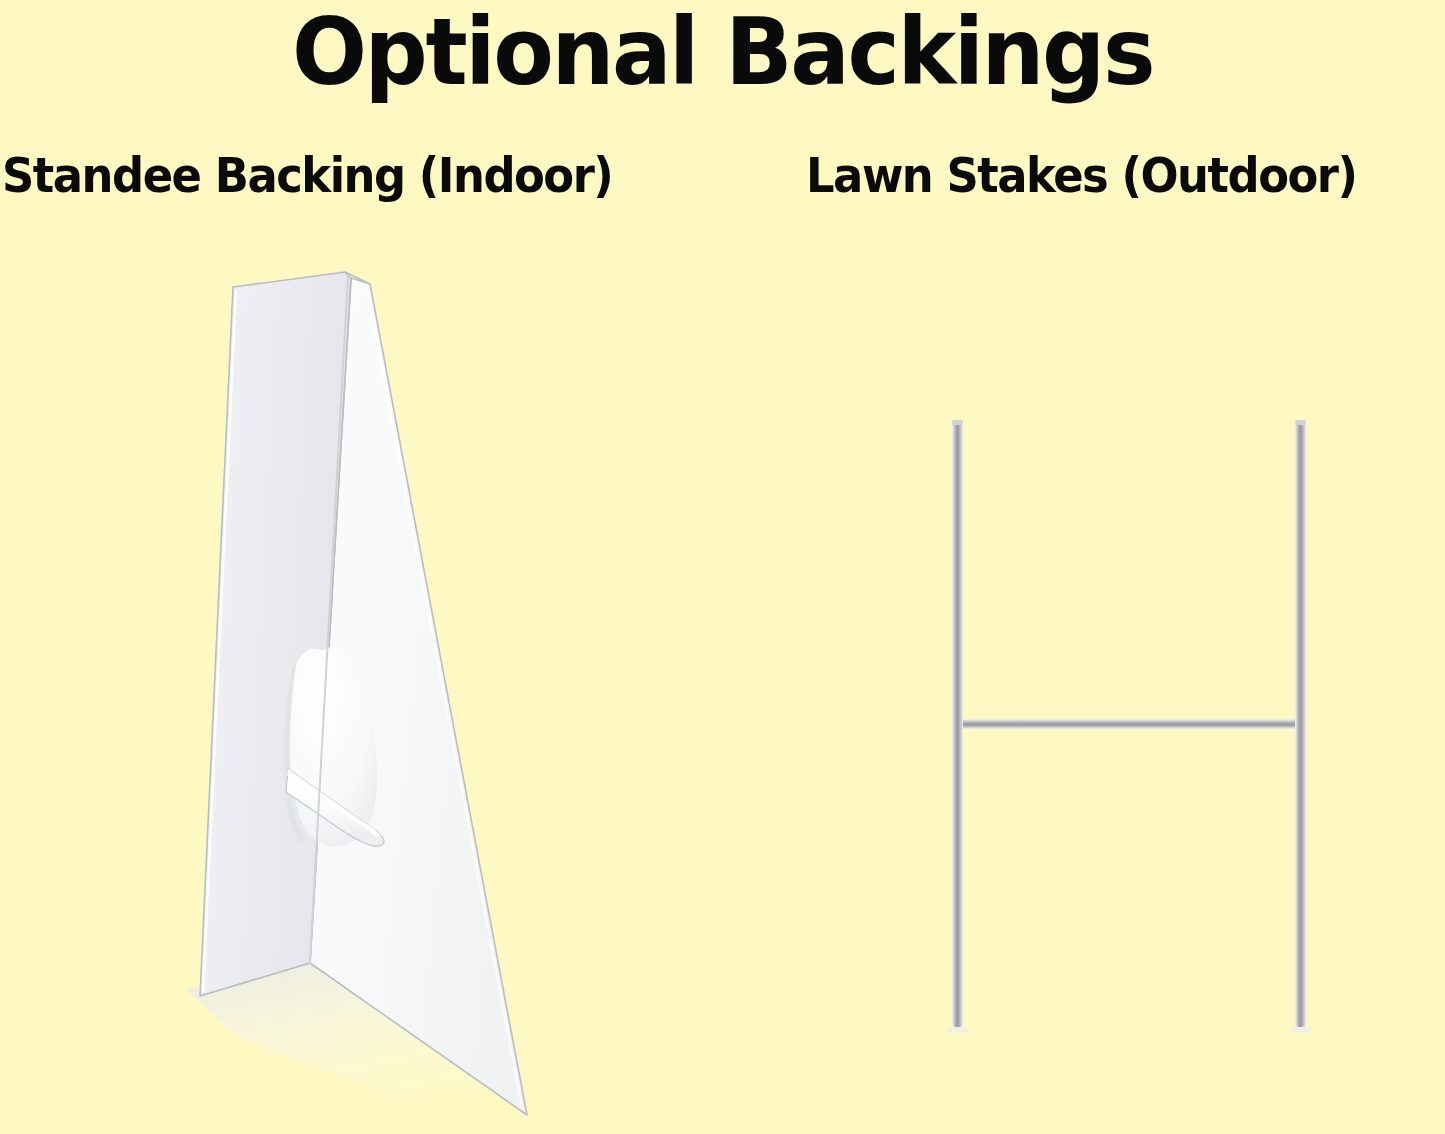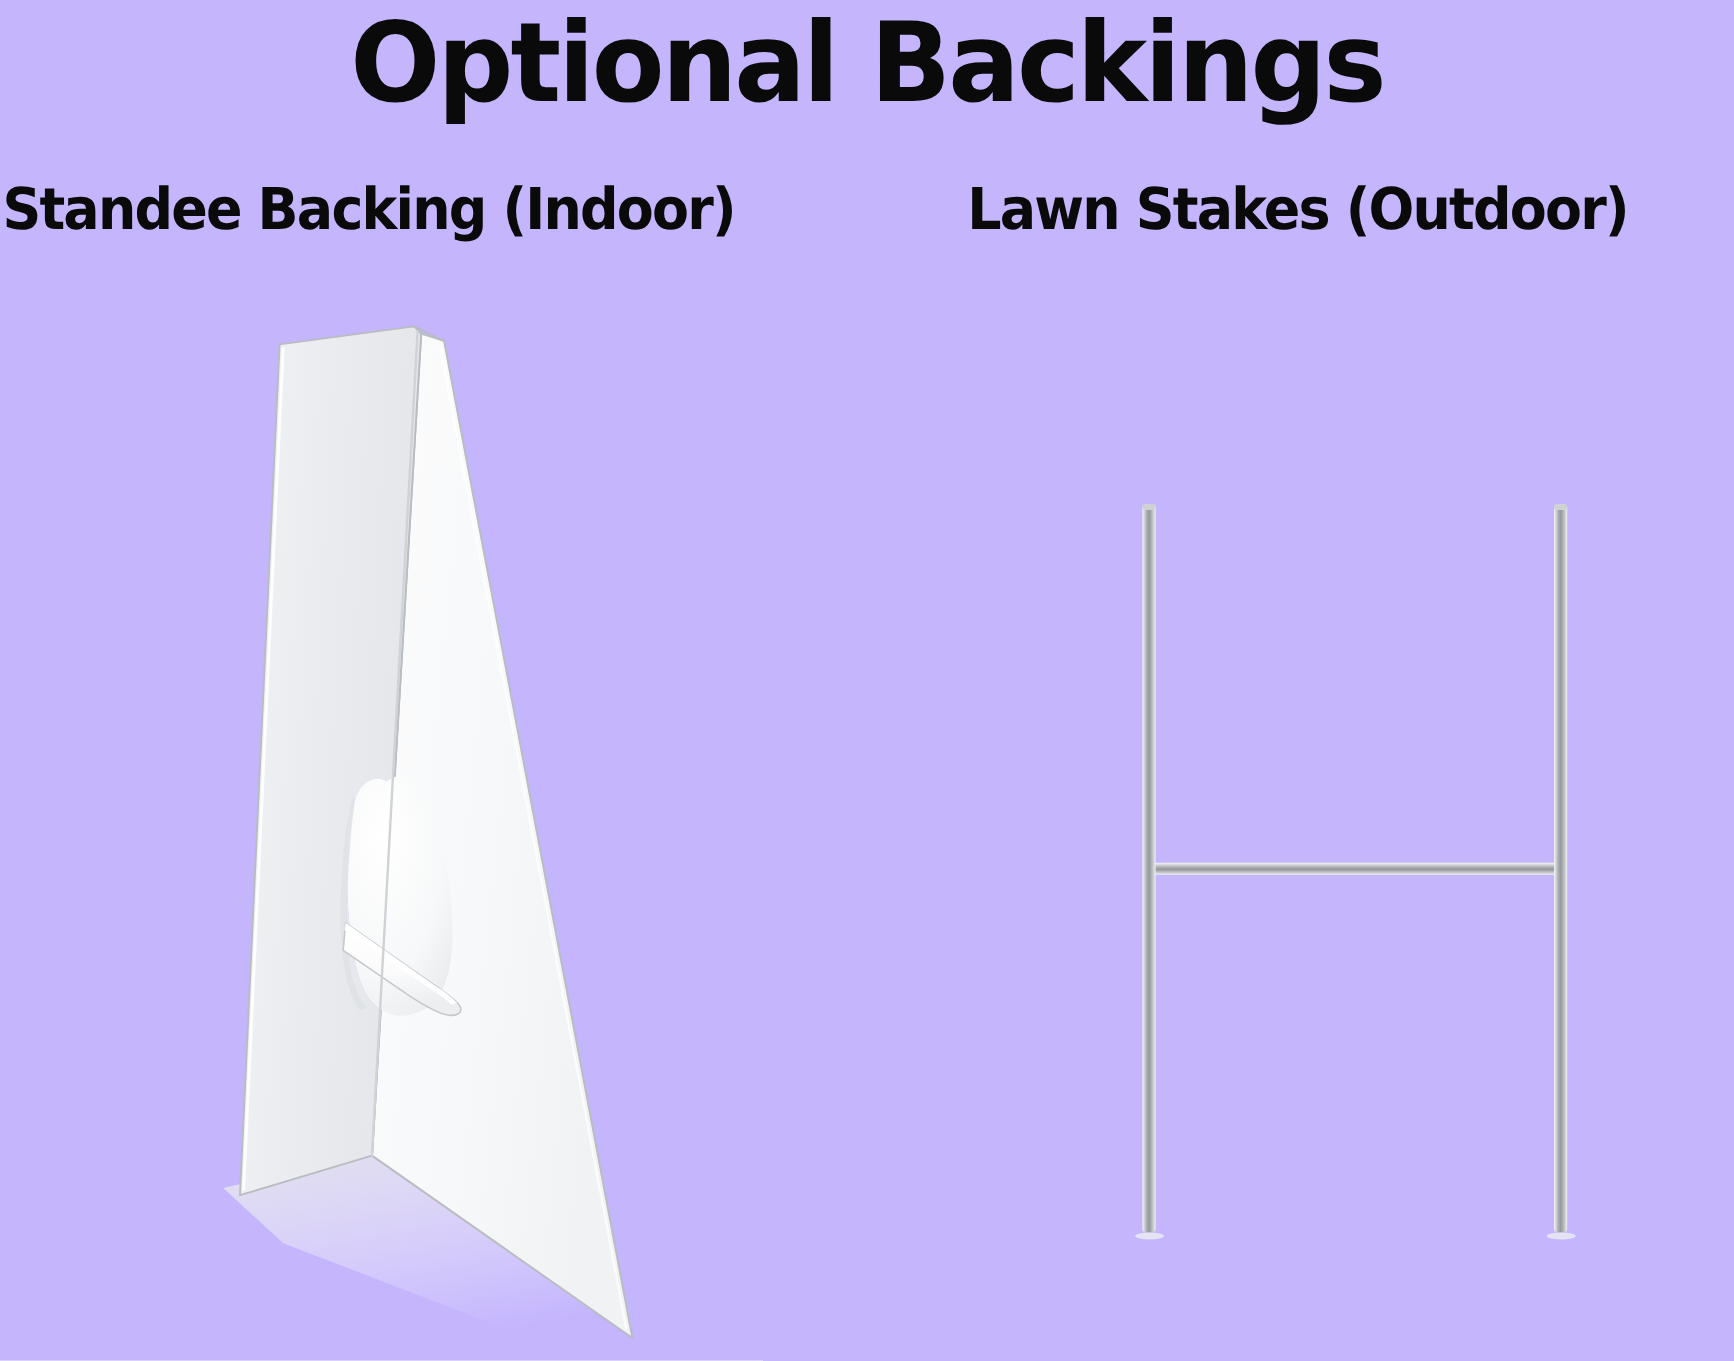--- a/index.html
+++ b/index.html
@@ -12,21 +12,21 @@
     height: 1134px;
     position: relative;
     overflow: hidden;
     font-family: "Liberation Sans", sans-serif;
     -webkit-font-smoothing: antialiased;
   }
 
   #page {
     position: absolute;
     inset: 0;
-    background: #c4b5fd;
+    background: #fef9c3;
   }
 
   
   .heading-main {
     position: absolute;
     left: 0;
     top: 6px;
     width: 1445px;
     text-align: center;
     color: #0a0a0a;

